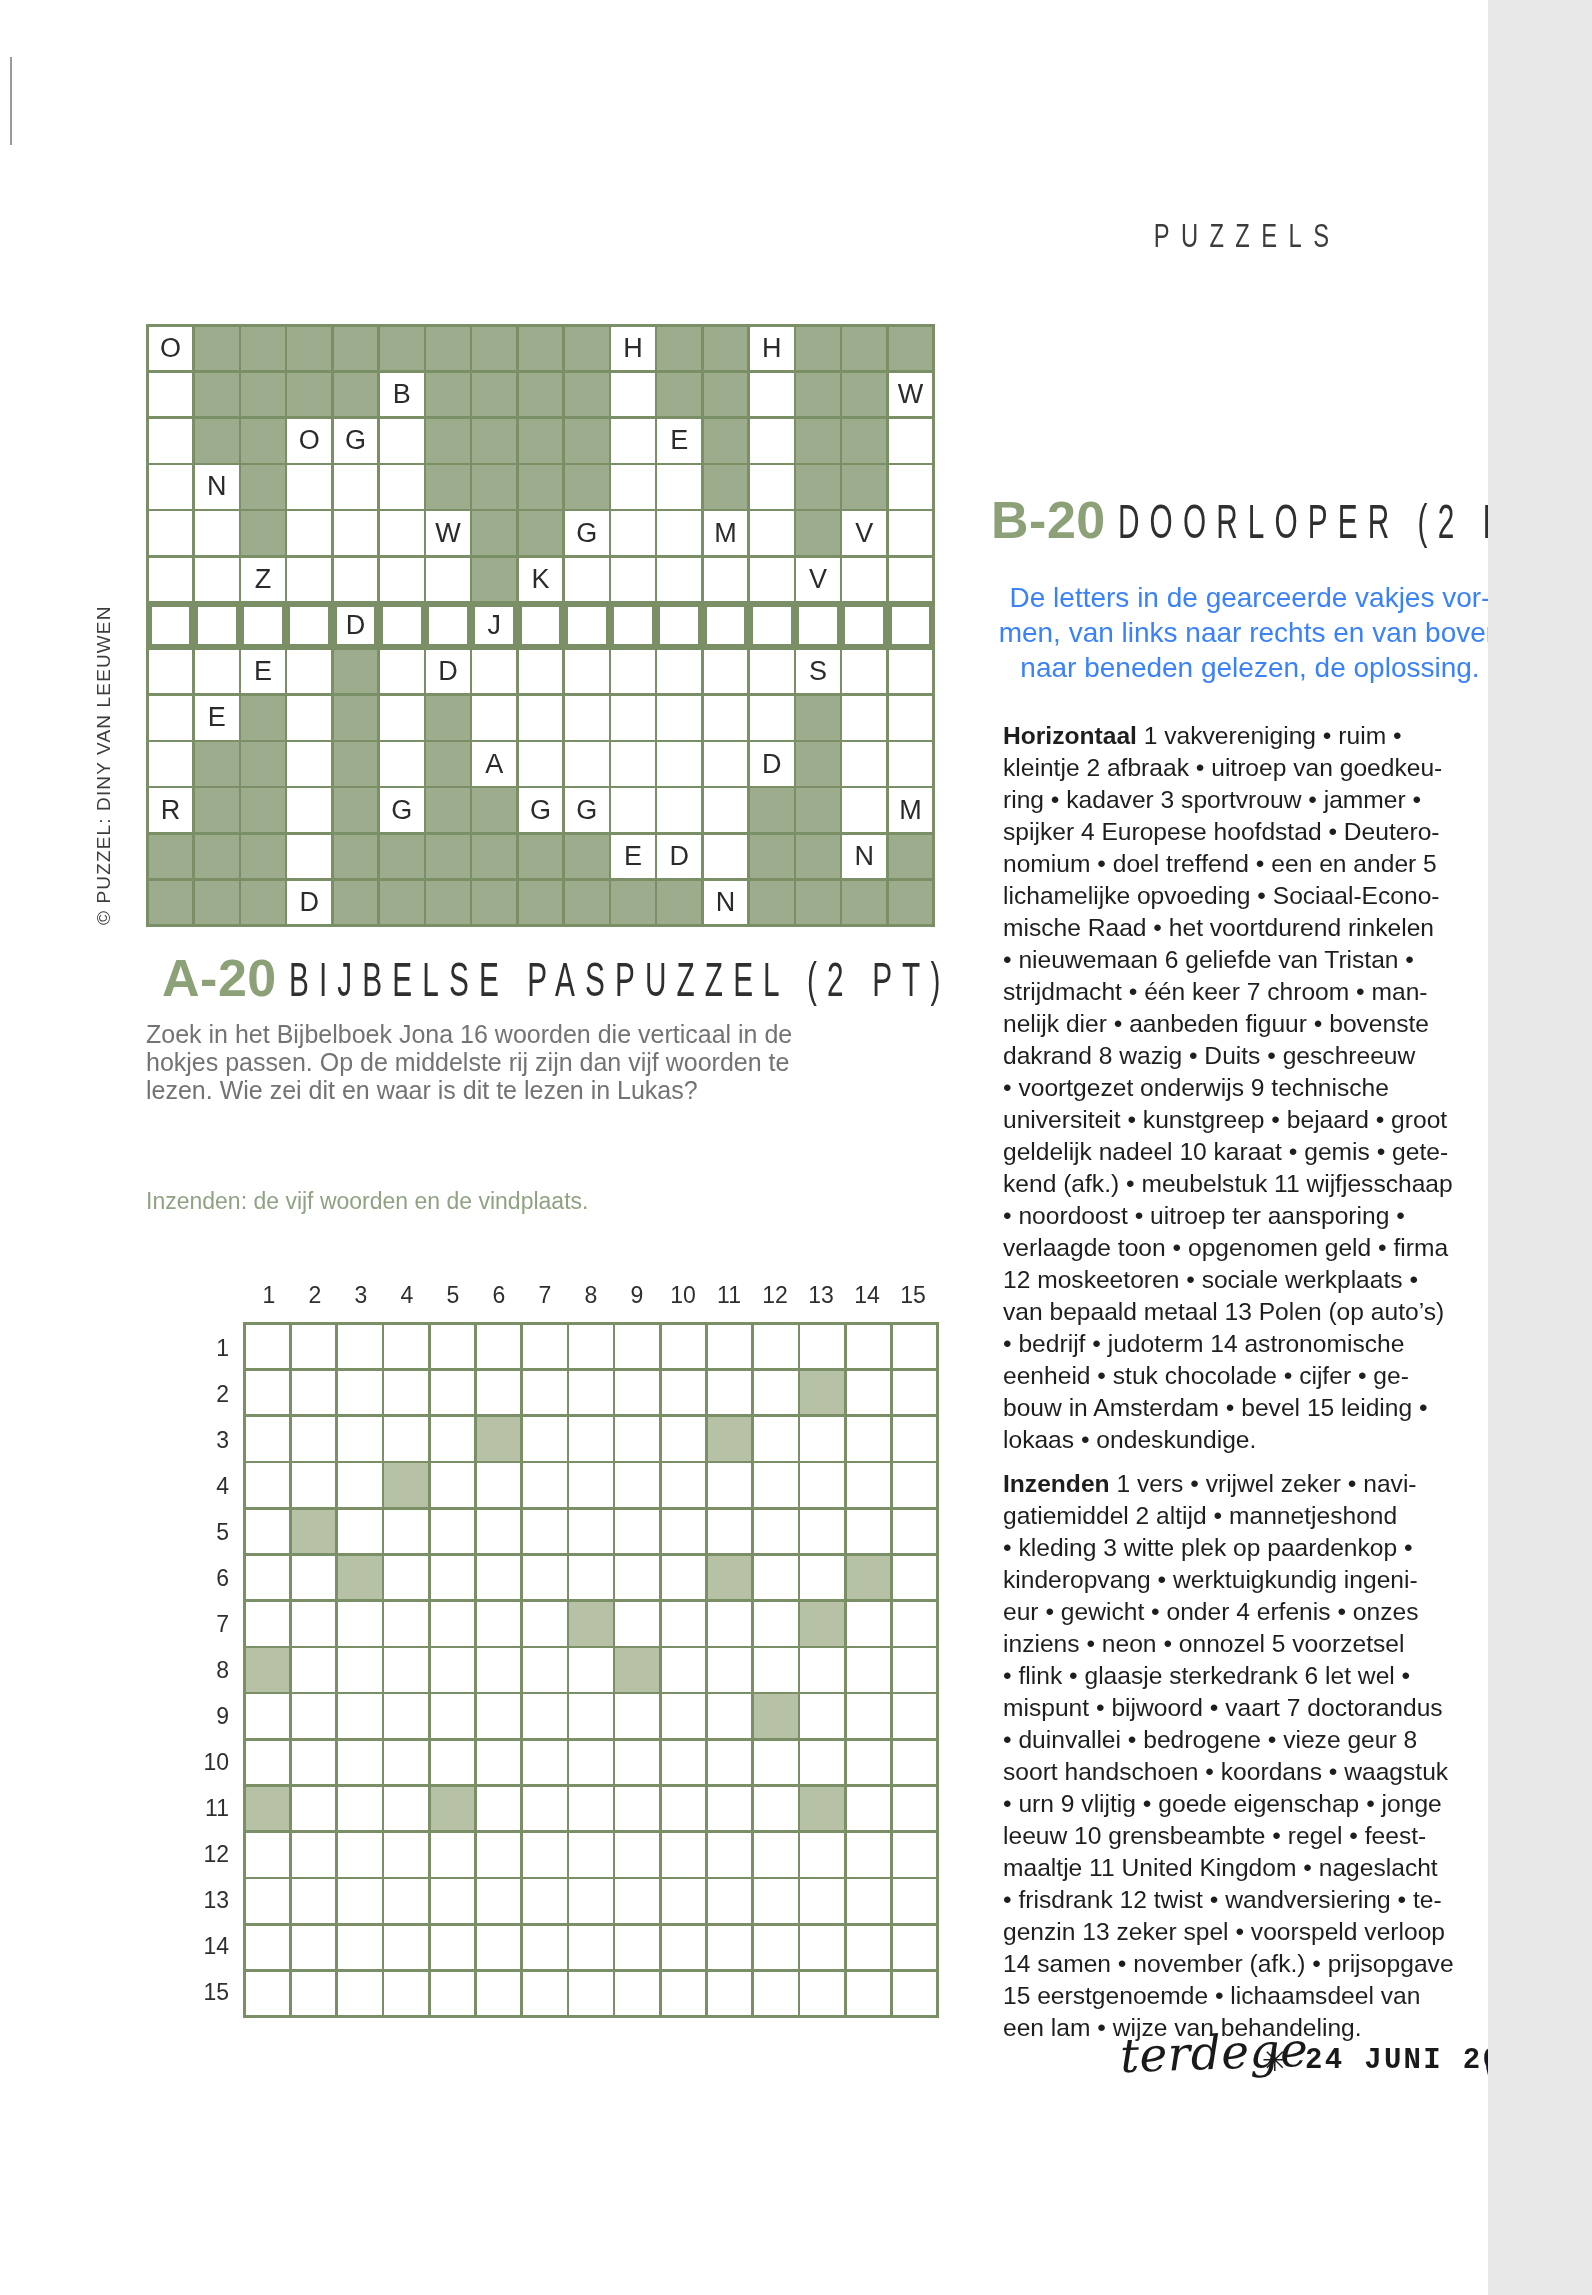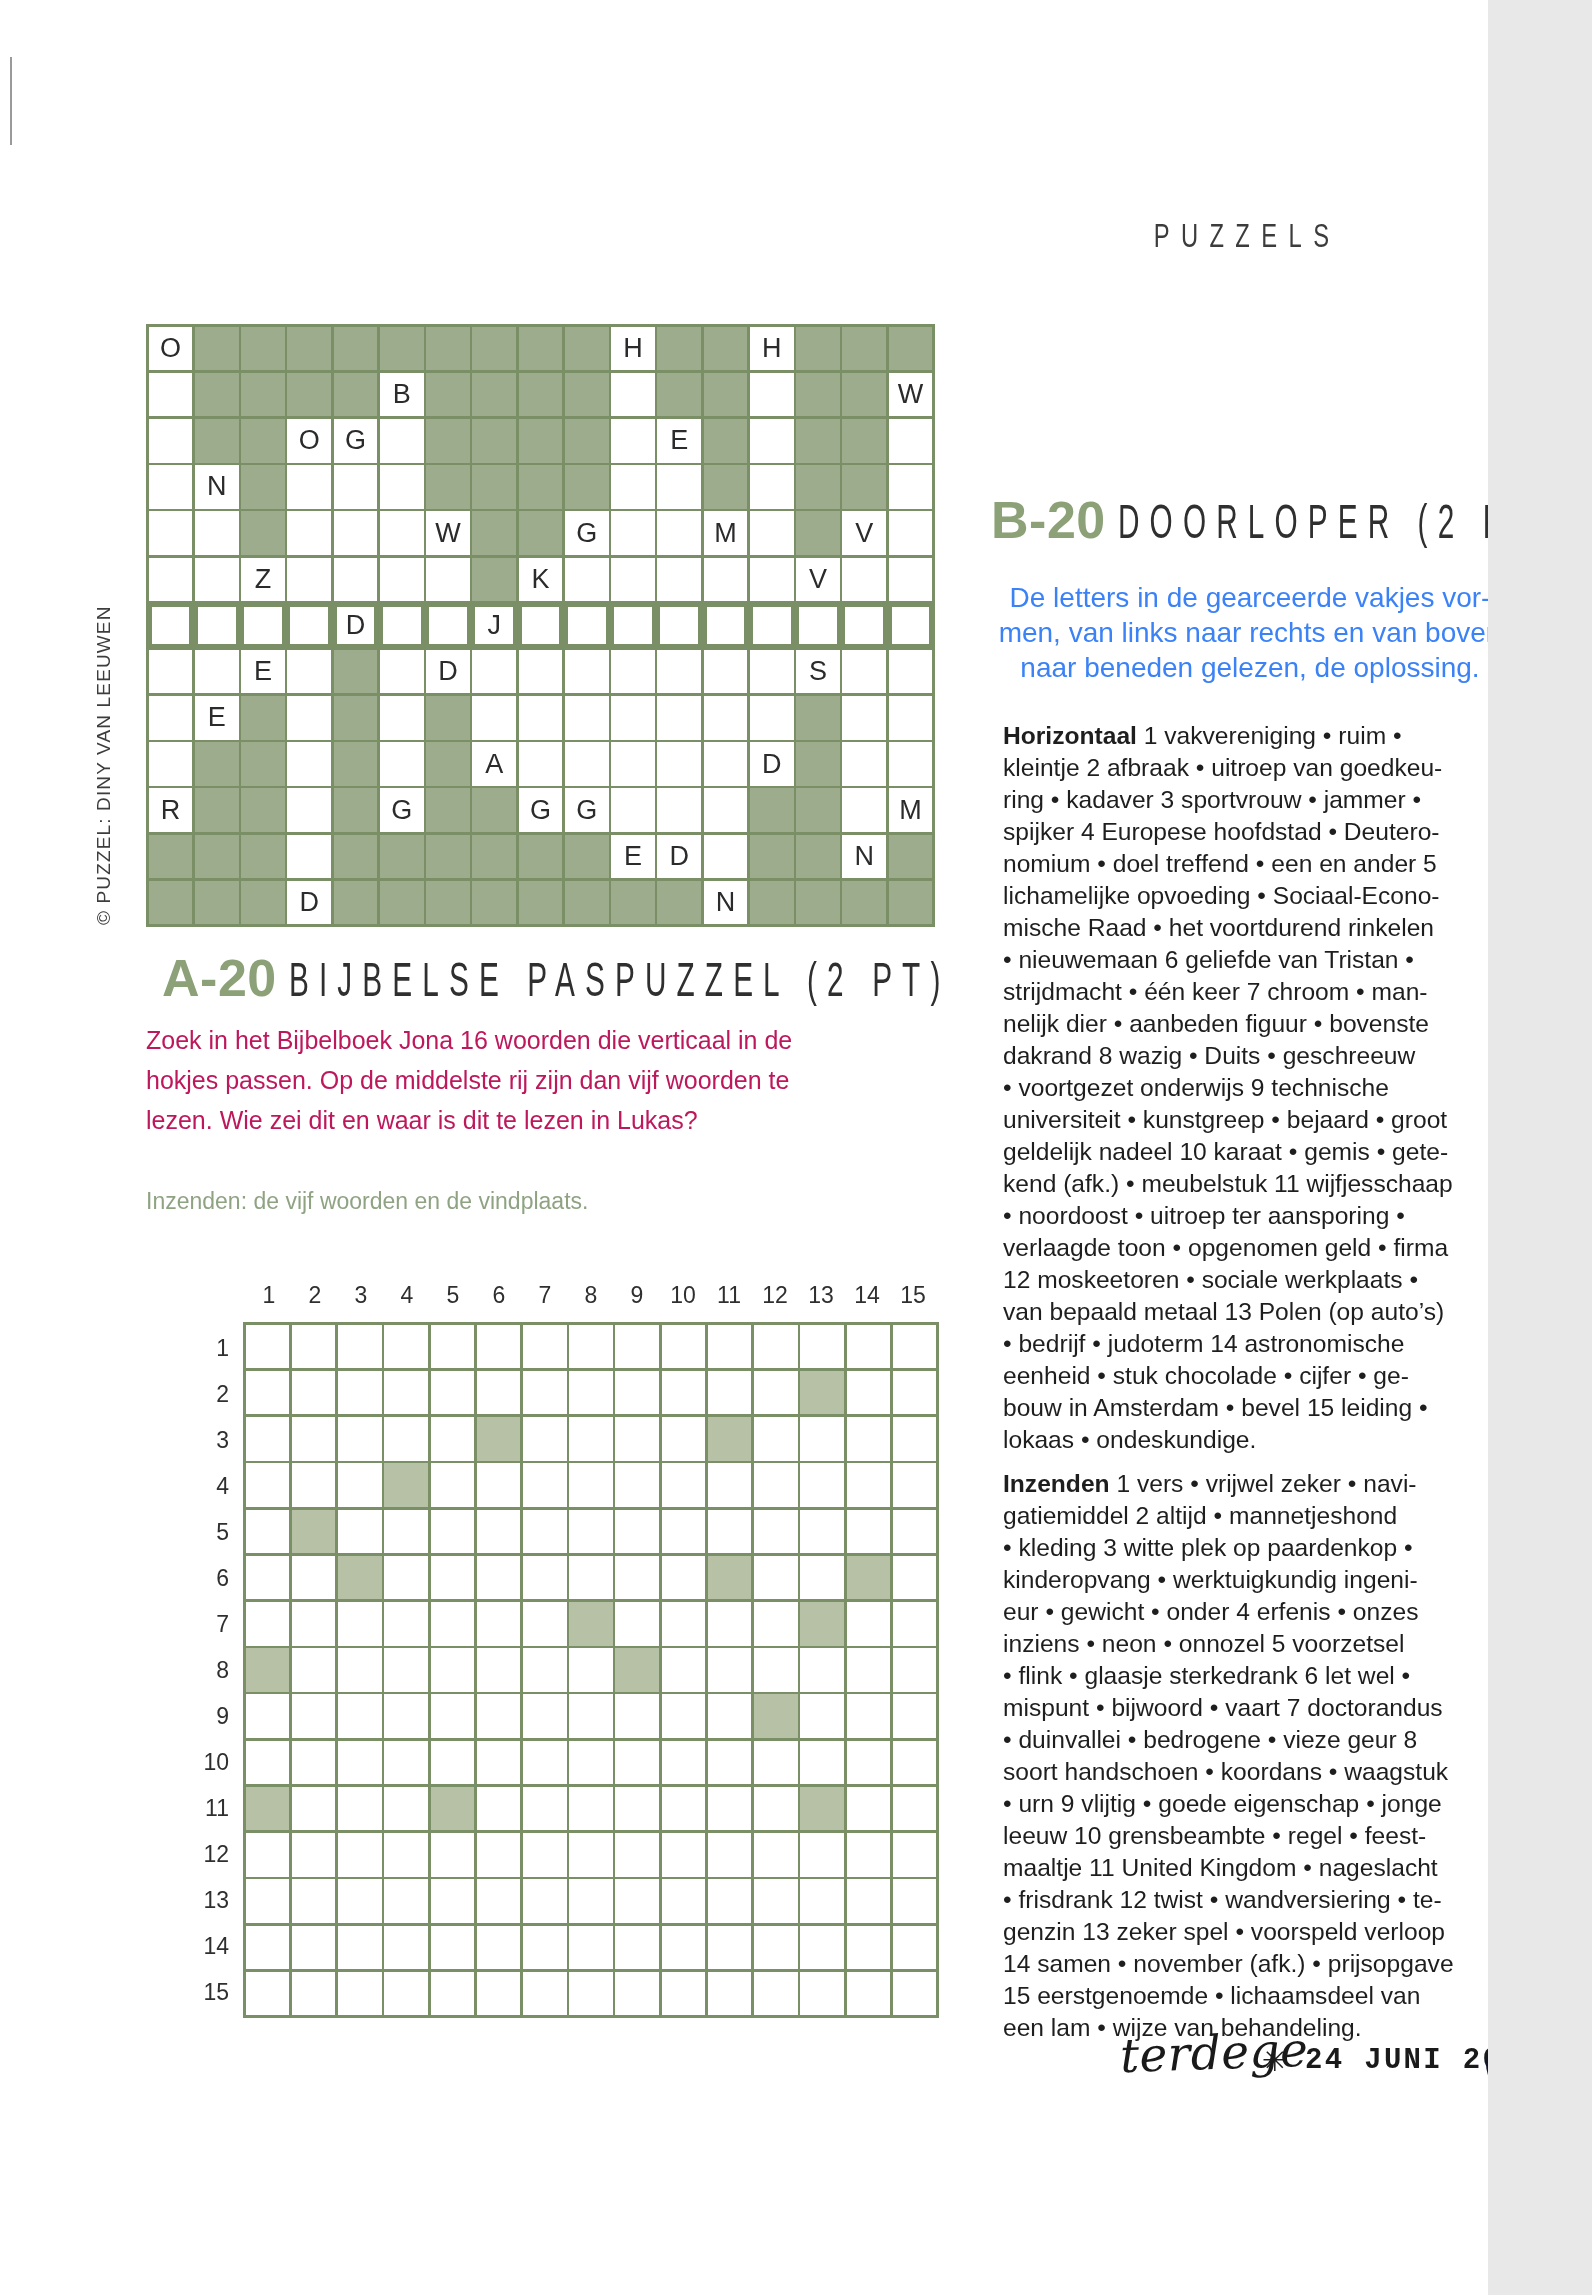--- a/index.html
+++ b/index.html
@@ -34,21 +34,21 @@
   .sec-head{position:absolute;white-space:nowrap;}
   .sec-id{font-weight:bold;font-size:52px;color:#8ca177;letter-spacing:.01em;}
   .sec-title{
     display:inline-block;font-size:48px;color:#2f2f2f;font-weight:400;
     letter-spacing:.34em;transform:scaleX(.62);transform-origin:left bottom;
     margin-left:12px;white-space:nowrap;
   }
   #a20-head{left:162px;top:948px;}
   #b20-head{left:991px;top:490px;}
   .para{position:absolute;white-space:pre-line;}
-  #a20-desc{left:146px;top:1020px;font-size:25px;line-height:40px;color:#be185d;width:690px;}
+  #a20-desc{left:146px;top:1020px;font-size:25px;line-height:28px;color:#737373;width:690px;}
   #a20-send{left:146px;top:1188px;font-size:23px;color:#8fa383;}
   #b20-intro{left:991px;top:580px;font-size:28px;line-height:35px;color:#3b82f6;width:518px;text-align:center;}
   
   .clues{position:absolute;left:991px;top:708px;width:518px;font-size:24.6px;line-height:32px;color:#1e1e1e;}
   .clues p{margin:12px;}
   .clue-label{font-weight:bold;}
   .clue-text{white-space:pre-line;}
   
   .num-grid{
     position:absolute;left:243px;top:1322px;width:696px;height:696px;background:#7a8f66;

